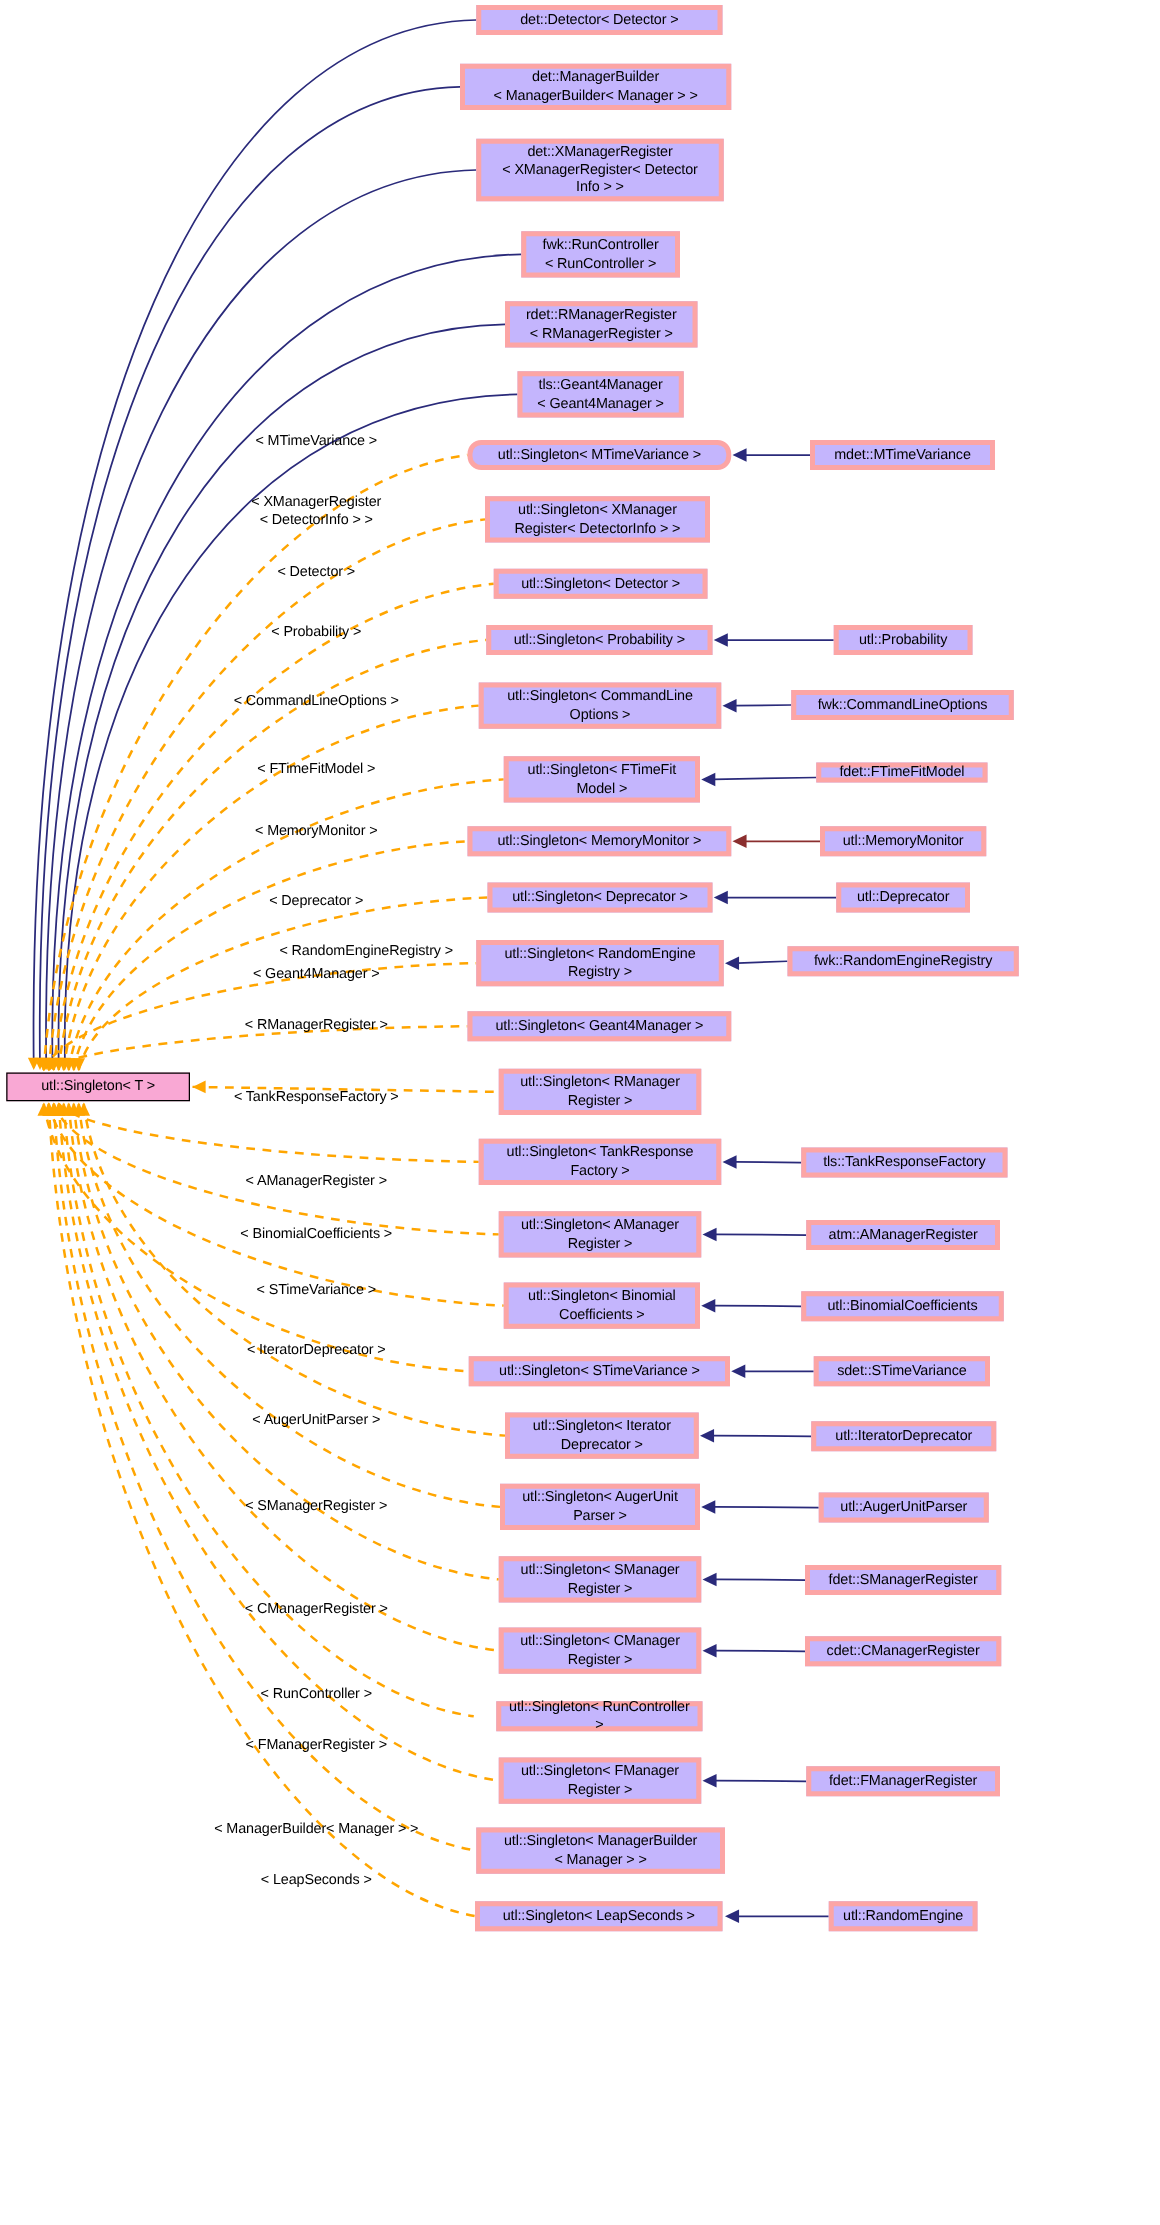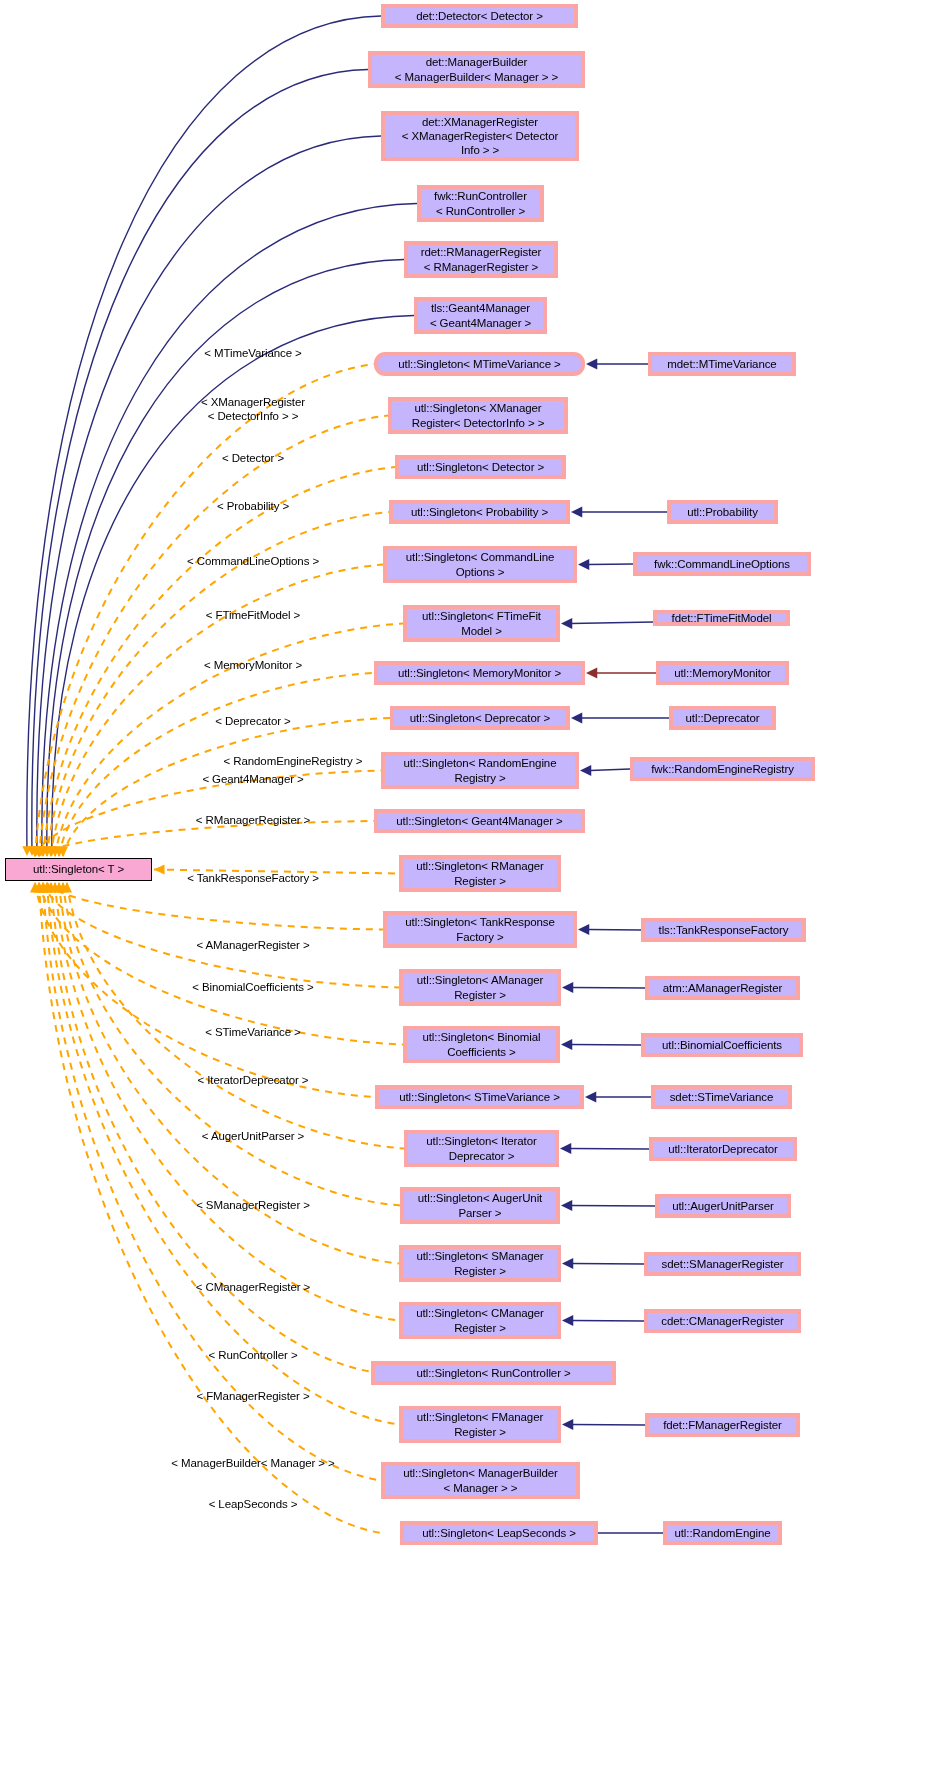--- a/index.html
+++ b/index.html
@@ -189,31 +189,31 @@
       <div class="node-box" style="left: 375px; top: 1085px; width: 209px; height: 24px;">utl::Singleton&lt; STimeVariance &gt;</div>
       <div class="node-box" style="left: 651px; top: 1085px; width: 141px; height: 24px;">sdet::STimeVariance</div>
       <div class="node-box" style="left: 404px; top: 1130px; width: 155px; height: 37px;">utl::Singleton&lt; Iterator
 Deprecator &gt;</div>
       <div class="node-box" style="left: 649px; top: 1137px; width: 148px; height: 24px;">utl::IteratorDeprecator</div>
       <div class="node-box" style="left: 400px; top: 1187px; width: 160px; height: 37px;">utl::Singleton&lt; AugerUnit
 Parser &gt;</div>
       <div class="node-box" style="left: 655px; top: 1194px; width: 136px; height: 24px;">utl::AugerUnitParser</div>
       <div class="node-box" style="left: 399px; top: 1245px; width: 162px; height: 37px;">utl::Singleton&lt; SManager
 Register &gt;</div>
-      <div class="node-box" style="left: 644px; top: 1252px; width: 157px; height: 24px;">sdet::SManagerRegister</div>
+      <div class="node-box" style="left: 644px; top: 1252px; width: 157px; height: 24px;">fdet::SManagerRegister</div>
       <div class="node-box" style="left: 399px; top: 1302px; width: 162px; height: 37px;">utl::Singleton&lt; CManager
 Register &gt;</div>
       <div class="node-box" style="left: 644px; top: 1309px; width: 157px; height: 24px;">cdet::CManagerRegister</div>
-      <div class="node-box" style="left: 371px; top: 1361px; width: 245px; height: 24px;">utl::Singleton&lt; RunController &gt;</div>
+      <div class="node-box" style="left: 397px; top: 1361px; width: 165px; height: 24px;">utl::Singleton&lt; RunController &gt;</div>
       <div class="node-box" style="left: 399px; top: 1406px; width: 162px; height: 37px;">utl::Singleton&lt; FManager
 Register &gt;</div>
       <div class="node-box" style="left: 645px; top: 1413px; width: 155px; height: 24px;">fdet::FManagerRegister</div>
       <div class="node-box" style="left: 381px; top: 1462px; width: 199px; height: 37px;">utl::Singleton&lt; ManagerBuilder
 &lt; Manager &gt; &gt;</div>
-      <div class="node-box" style="left: 400px; top: 1521px; width: 198px; height: 24px; text-align: center;">utl::Singleton&lt; LeapSeconds &gt;</div>
+      <div class="node-box" style="left: 380px; top: 1521px; width: 198px; height: 24px; text-align: center;">utl::Singleton&lt; LeapSeconds &gt;</div>
       <div class="node-box" style="left: 663px; top: 1521px; width: 119px; height: 24px;">utl::RandomEngine</div>
       <div class="node-box" style="left: 381px; top: 4px; width: 197px; height: 24px;">det::Detector&lt; Detector &gt;</div>
       <div class="node-box" style="left: 368px; top: 51px; width: 217px; height: 37px;">det::ManagerBuilder
 &lt; ManagerBuilder&lt; Manager &gt; &gt;</div>
       <div class="node-box" style="left: 381px; top: 111px; width: 198px; height: 50px;">det::XManagerRegister
 &lt; XManagerRegister&lt; Detector
 Info &gt; &gt;</div>
       <div class="node-box" style="left: 417px; top: 185px; width: 127px; height: 37px; text-align: center;">fwk::RunController
 &lt; RunController &gt;</div>
       <div class="node-box" style="left: 404px; top: 241px; width: 154px; height: 37px;">rdet::RManagerRegister

